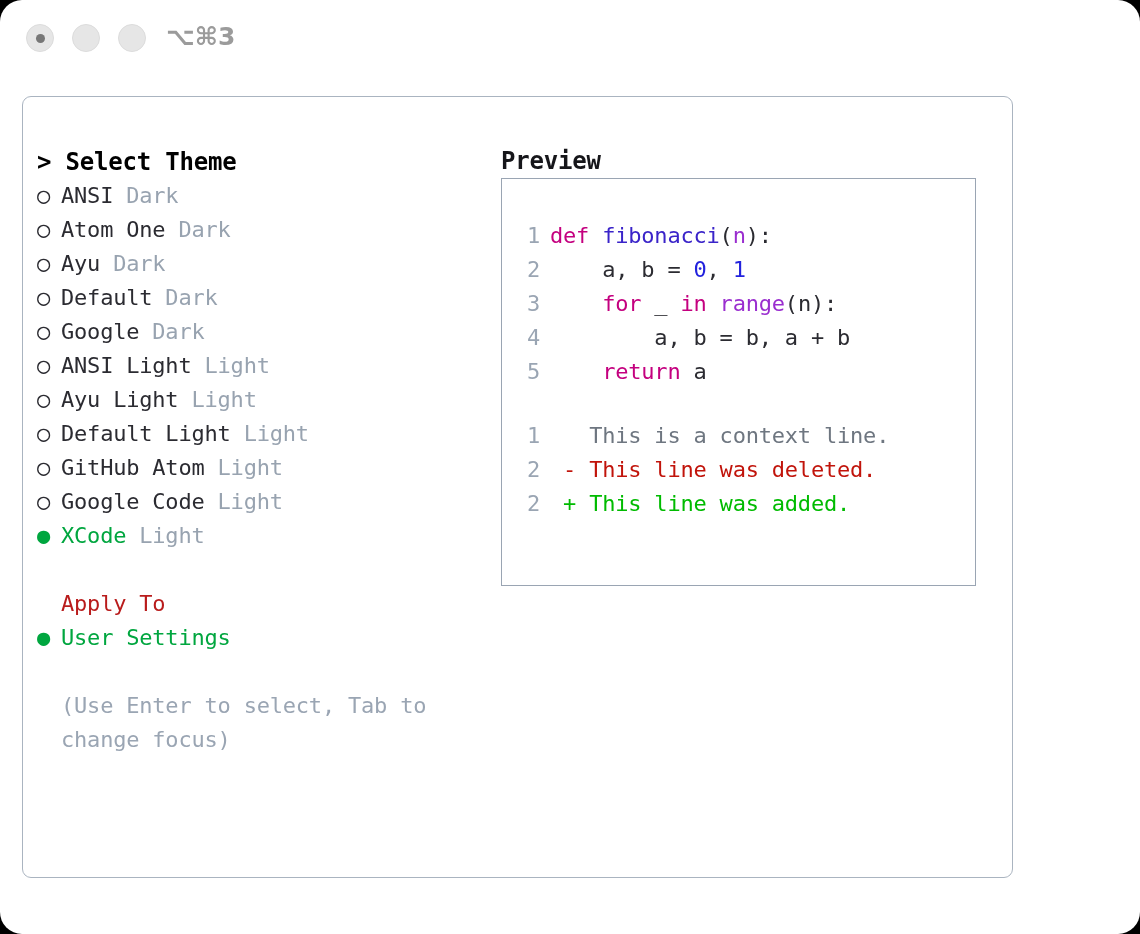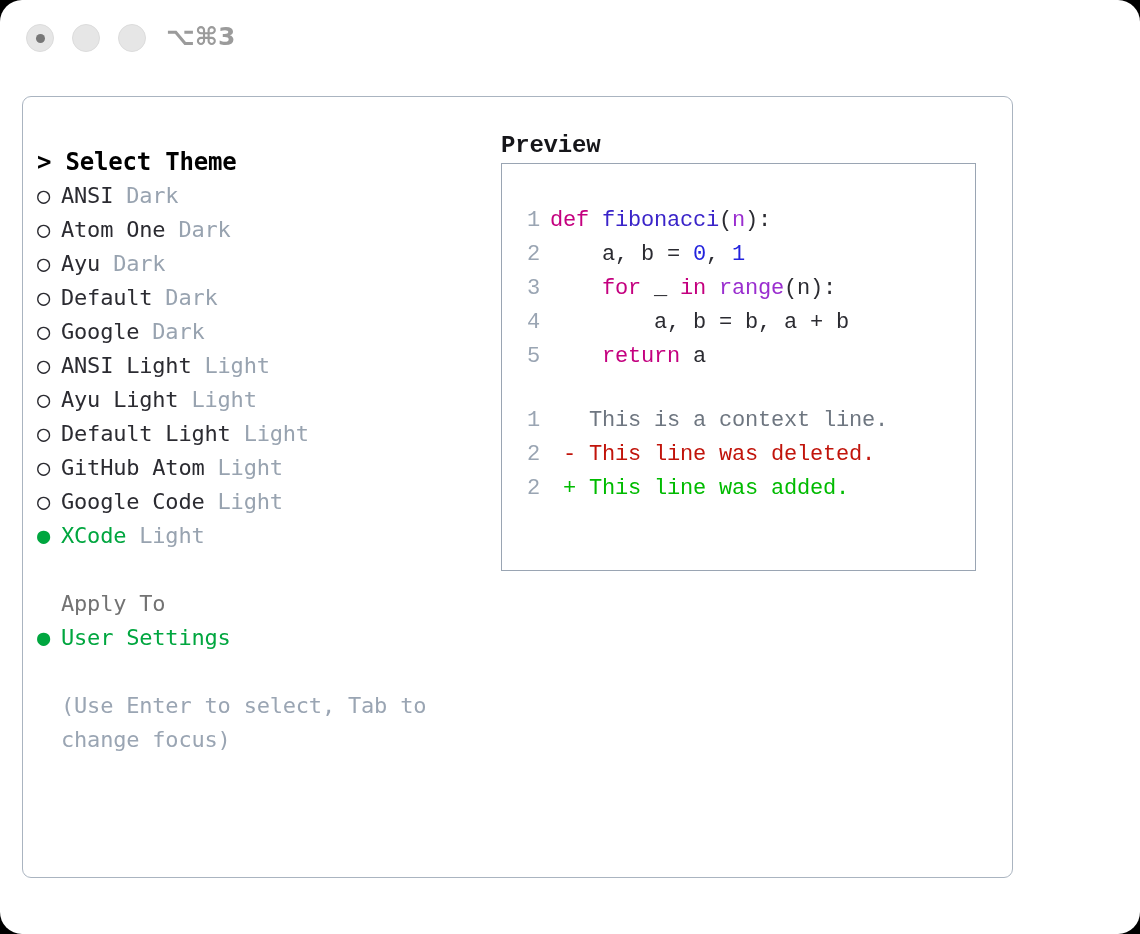--- a/index.html
+++ b/index.html
@@ -84,23 +84,22 @@
   
   .left-col {
     position: absolute;
     left: 14px;
     top: 48px;
     width: 450px;
   }
   .right-col {
     position: absolute;
     left: 478px;
-    top: 32px;
+    top: 47px;
     width: 500px;
-    font-family: Liberation Mono, monospace;
   }
 
   .heading {
     font-size: 24px;
     font-weight: bold;
     color: #000000;
     line-height: 34px;
     white-space: pre;
     letter-spacing: -0.2px;
   }
@@ -120,21 +119,21 @@
   .radio-empty { color: #2b2b31; }
   .radio-filled { color: #00a63f; }
   .theme-name.selected { color: #00a63f; }
   .variant { color: #98a3b0; text-align: right; }
 
   .gap-block { height: 34px; }
 
   .applyto-title {
     font-size: 22px;
     line-height: 34px;
-    color: #737373;
+    color: #b91c1c;
     white-space: pre;
     letter-spacing: -0.2px;
     padding-left: 24px;
   }
 
   .hint {
     margin-top: 34px;
     font-size: 22px;
     line-height: 34px;
     color: #9aa5b3;

